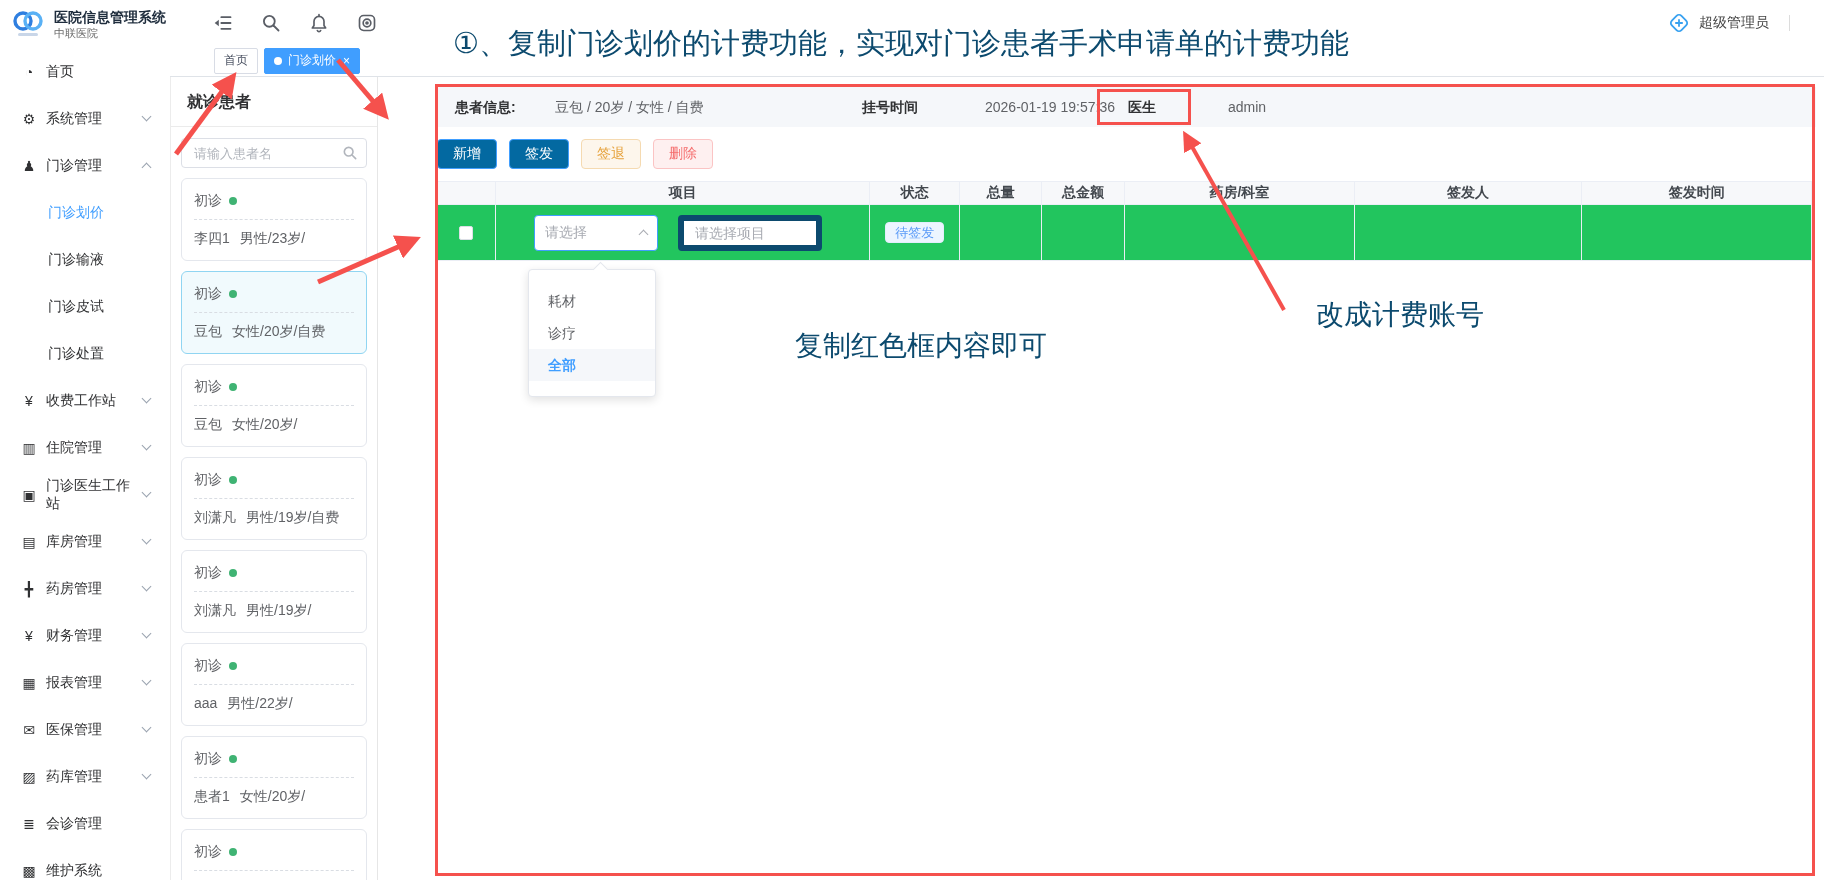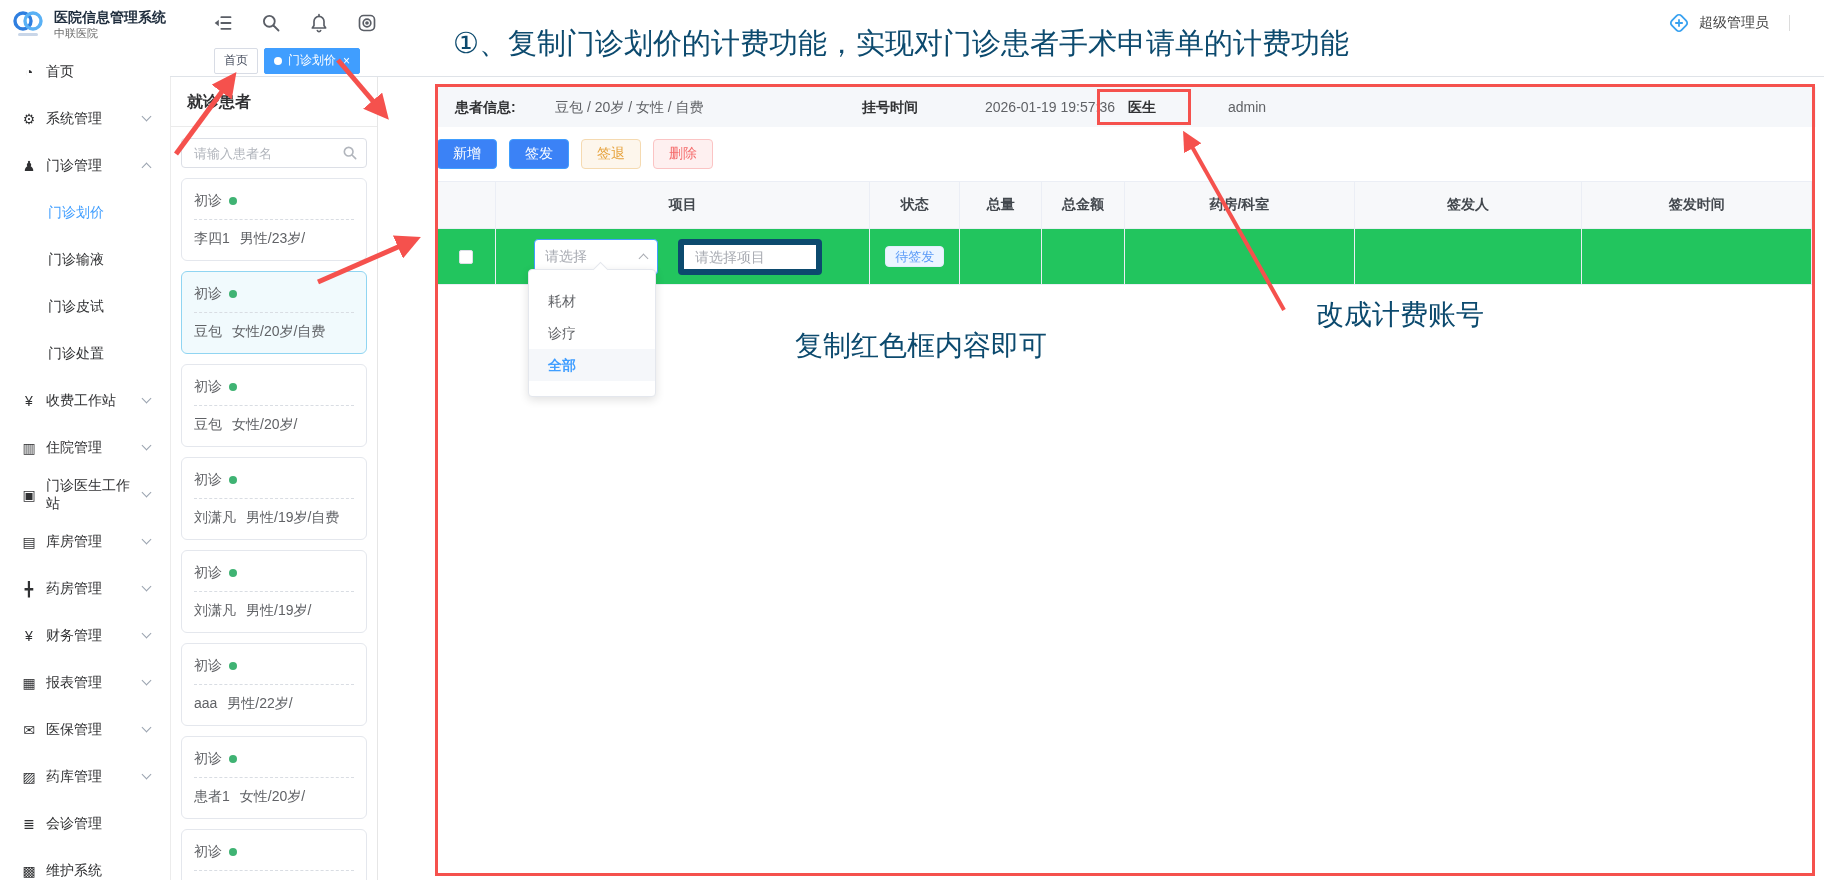--- a/index.html
+++ b/index.html
@@ -61,26 +61,26 @@
   .p-info { font-size:14px; color:#606266; line-height:19px; display:flex; gap:10px; white-space:nowrap; }
 
   
   .info-bar { position:absolute; left:437px; top:87px; width:1379px; height:40px; background:#f5f7fa; }
   .info-bar span { position:absolute; top:12px; font-size:14px; line-height:16px; }
   .ib-label { font-weight:bold; color:#303133; }
   .ib-value { color:#606266; }
 
   .toolbar { position:absolute; left:437px; top:139px; display:flex; gap:12px; }
   .btn { height:30px; padding:0 15px; border-radius:4px; font-size:14px; display:flex; align-items:center; cursor:pointer; border:1px solid transparent; font-family:inherit; }
-  .btn-primary { background:#3b82f6; border-color:#409eff; color:#fff; }
+  .btn-primary { background:#0369a1; border-color:#409eff; color:#fff; }
   .btn-warn { background:#fdf6ec; border-color:#f5dab1; color:#e6a23c; }
   .btn-danger { background:#fef0f0; border-color:#fbc4c4; color:#f56c6c; }
 
   .grid { position:absolute; left:437px; top:181px; width:1375px; }
-  .g-head { display:flex; background:#f7f8fa; border:1px solid #ebeef5; height:48px; }
+  .g-head { display:flex; background:#f7f8fa; border:1px solid #ebeef5; height:24px; }
   .g-head .cell { display:flex; align-items:center; justify-content:center; font-weight:bold; color:#43484e; font-size:14px; border-right:1px solid #ebeef5; }
   .g-head .cell:last-child { border-right:none; }
   .g-row { display:flex; height:56px; border:1px solid #ebeef5; border-top:none; background:#22c55e; }
   .g-row .cell { display:flex; align-items:center; border-right:1px solid #ebeef5; }
   .g-row .cell:last-child { border-right:none; }
   .w-check{width:58px; justify-content:center;}
   .w-item{width:375px;}
   .w-status{width:90px; justify-content:center;}
   .w-qty{width:82px;}
   .w-amt{width:83px;}

